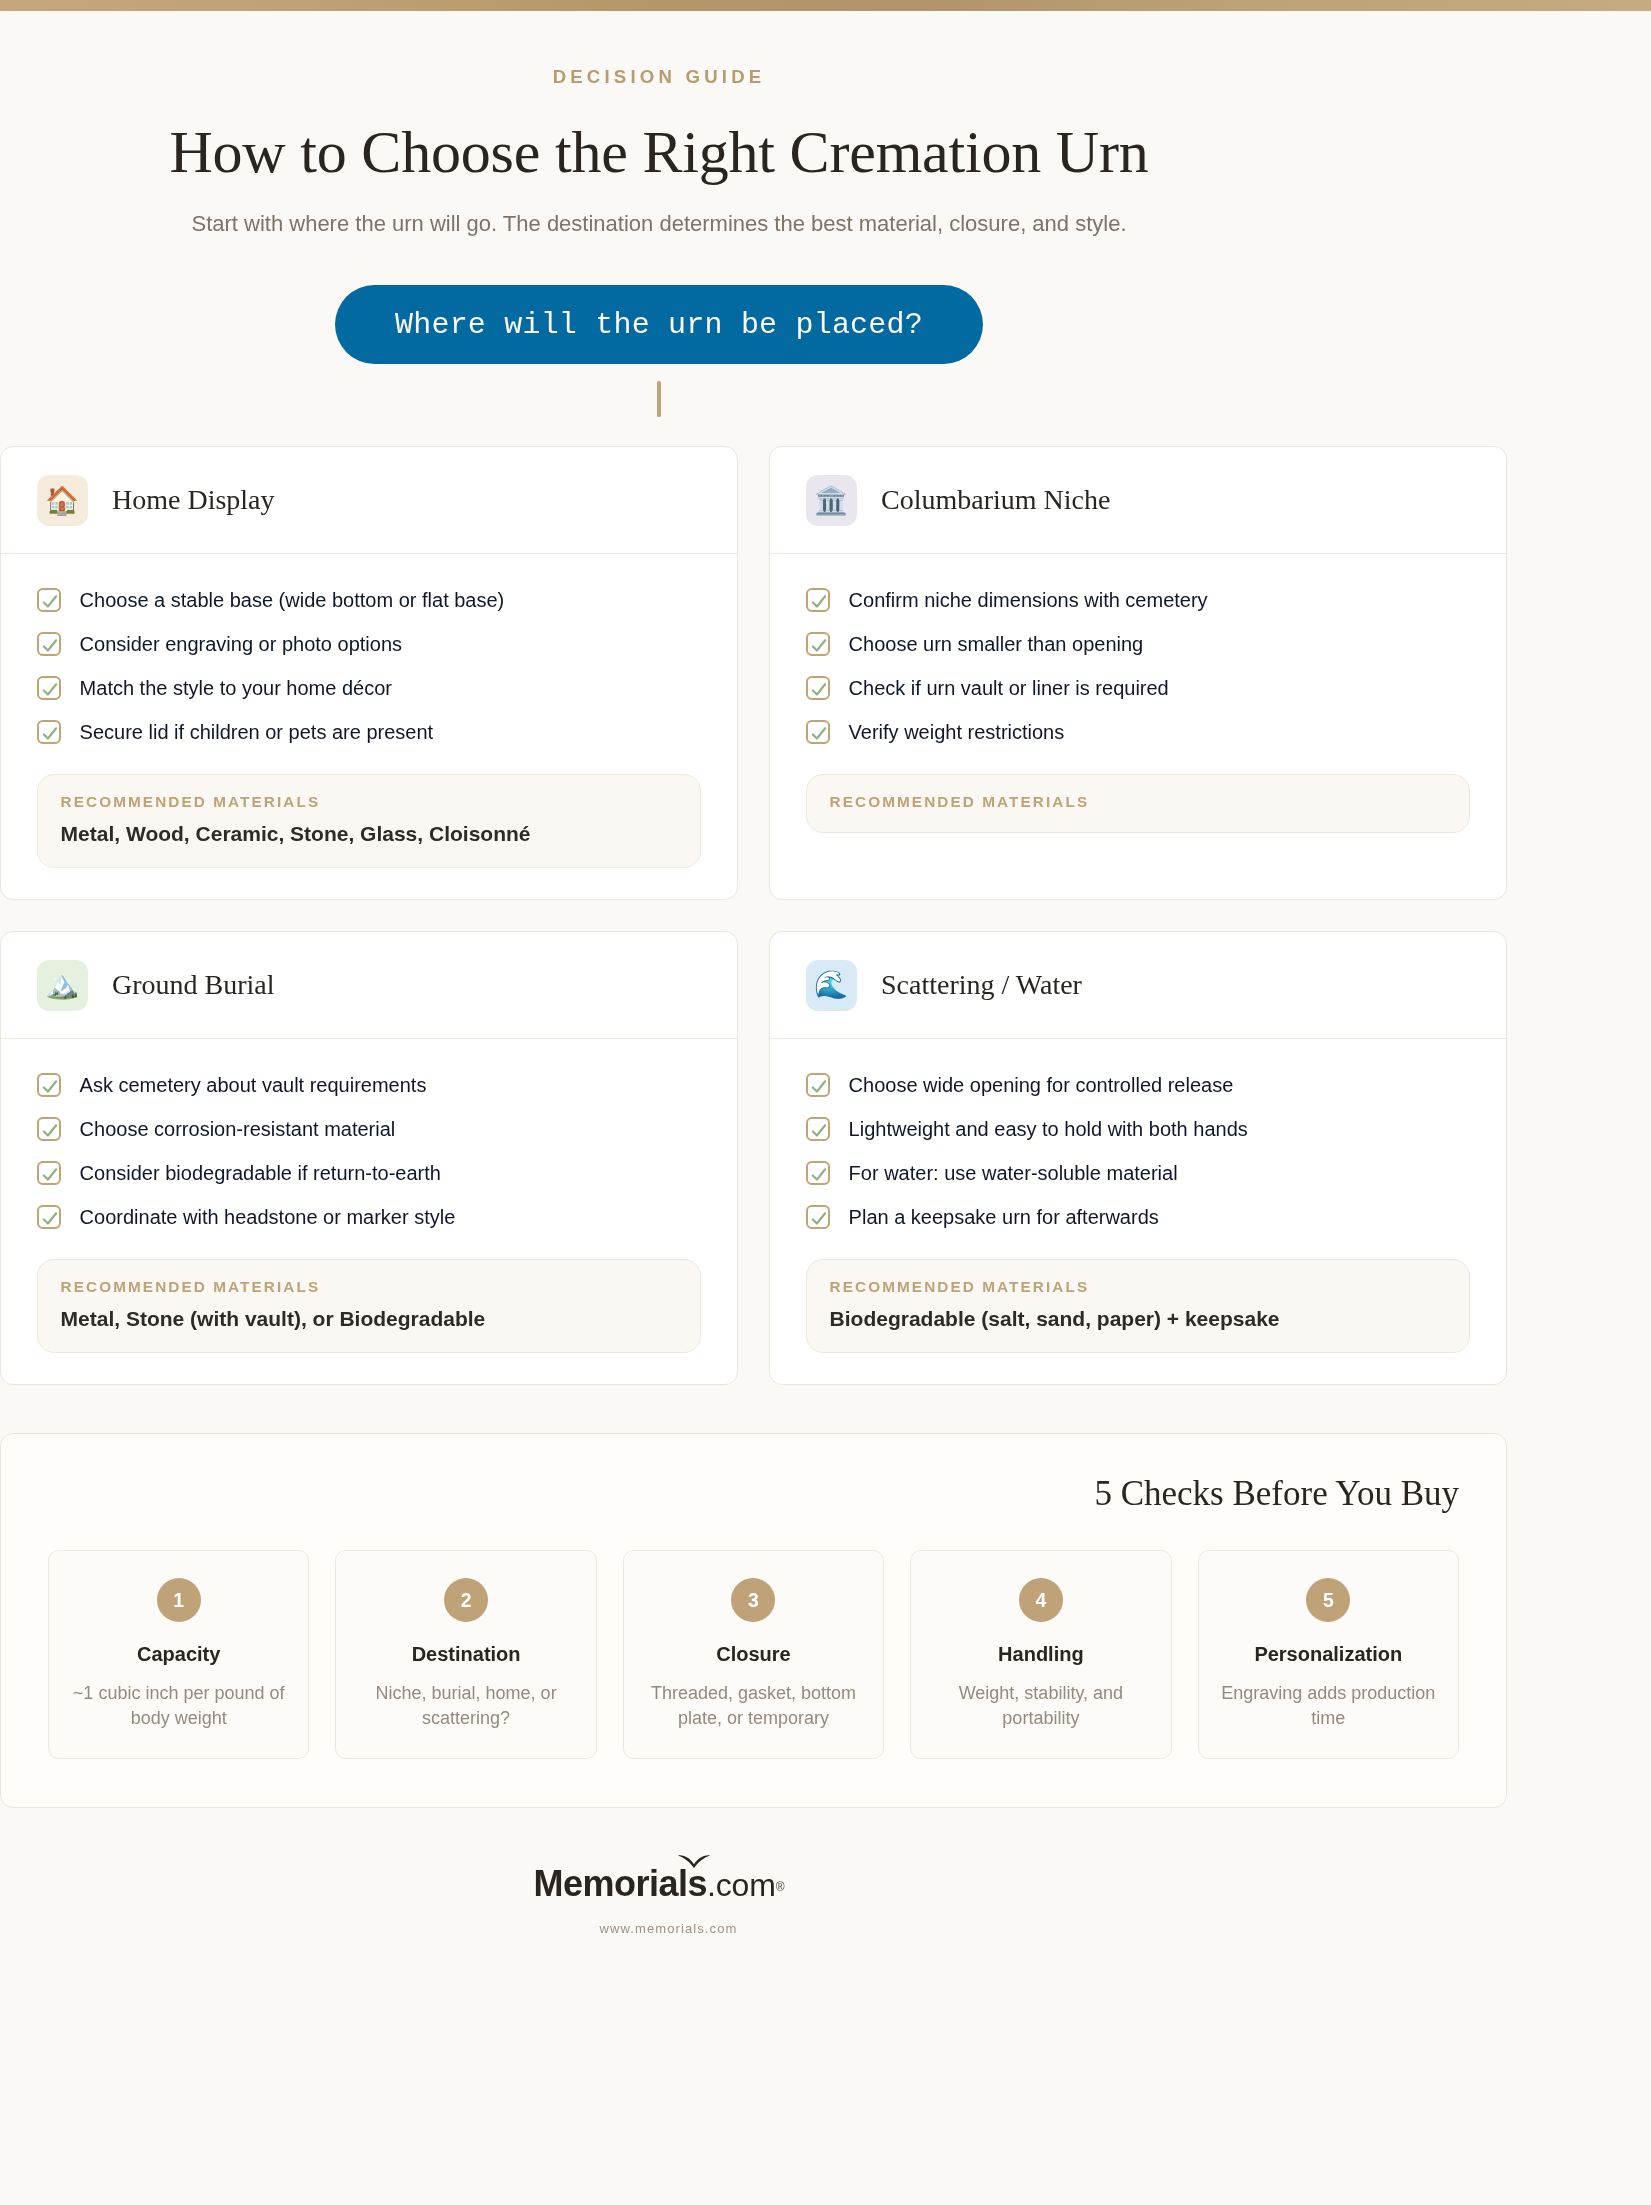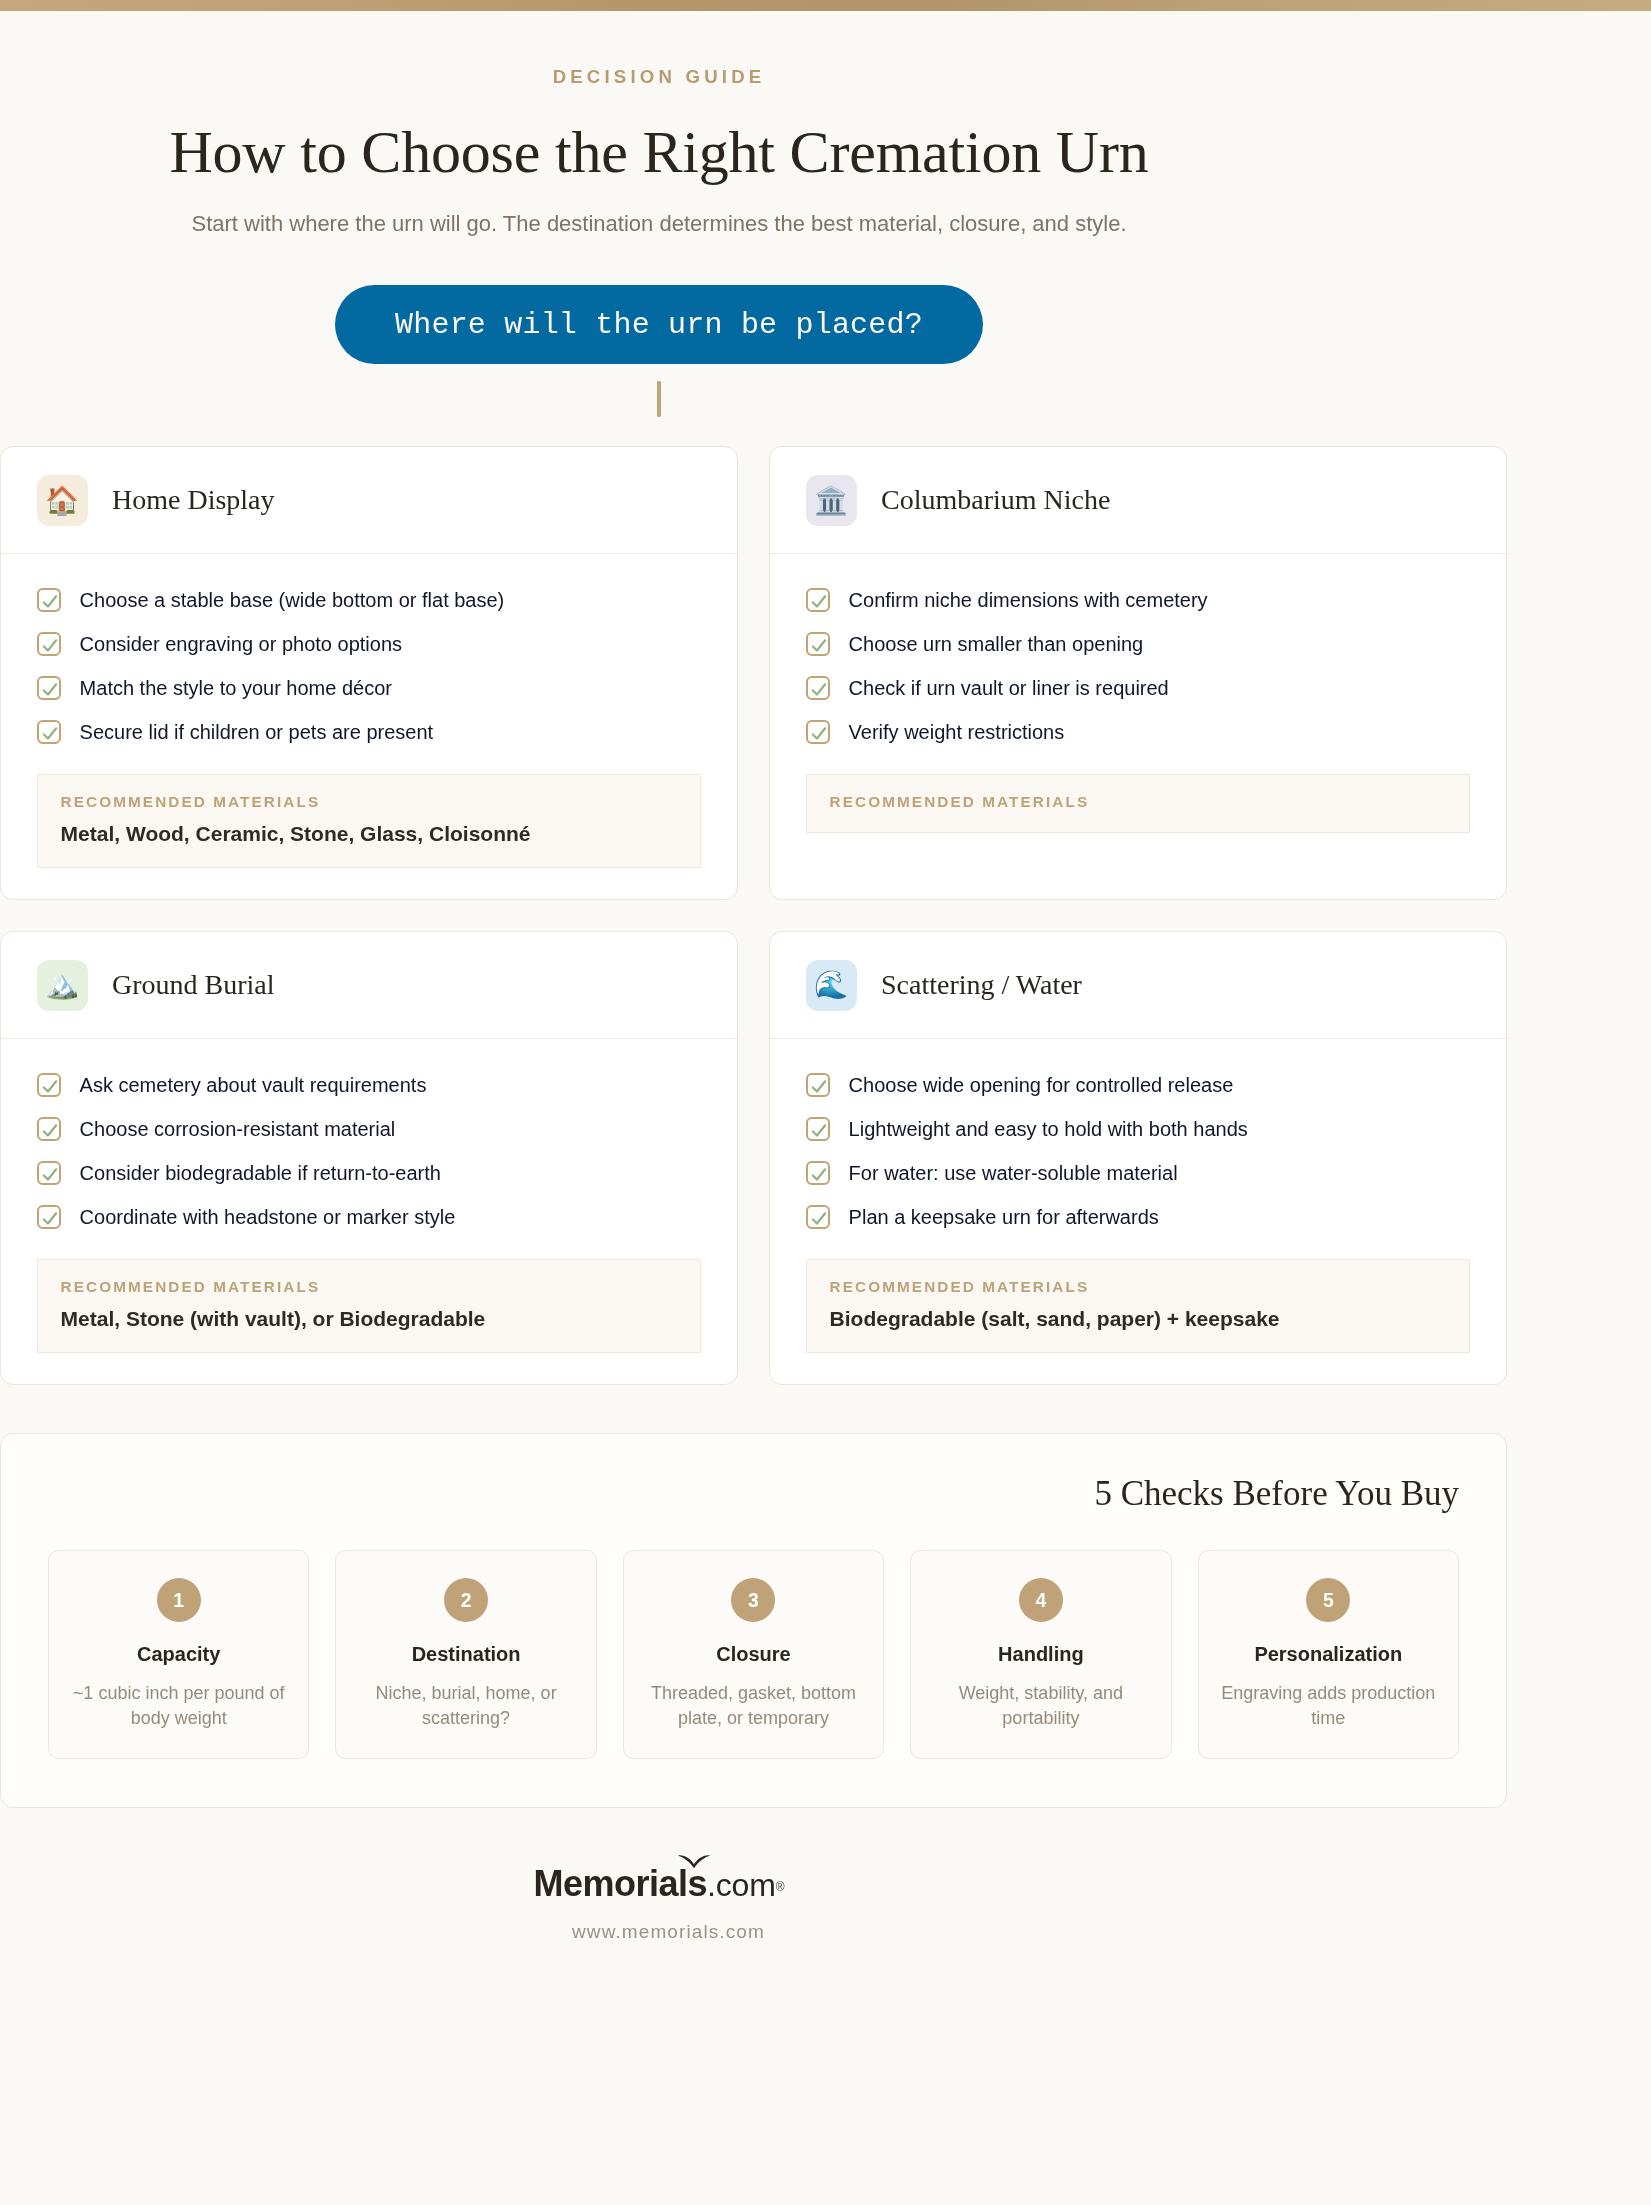--- a/index.html
+++ b/index.html
@@ -151,21 +151,21 @@
   .check-label {
     font-size: 20px;
     color: #0f172a;
     line-height: 1.3;
   }
 
   .materials {
     margin-top: 19.4px;
     background: #fbf8f3;
     border: 0.8px solid #eee7dc;
-    border-radius: 1px;
+    border-radius: 17px;
     padding: 18px 22.6px 21px;
   }
 
   .materials-label {
     font-size: 15.3px;
     letter-spacing: 2.1px;
     font-weight: 700;
     color: #bda377;
     text-transform: uppercase;
   }
@@ -264,21 +264,21 @@
     color: #4a443c;
   }
   .logo-bird {
     position: absolute;
     top: -13px;
     left: 142px;
   }
 
   .footer-url {
     margin-top: 19.4px;
-    font-size: 19px;
+    font-size: 13px;
     color: #9c9183;
     letter-spacing: 1.1px;
     margin-left: 19px;
   }
 </style>
 </head>
 <body>
 
 <div class="top-bar"></div>
 

